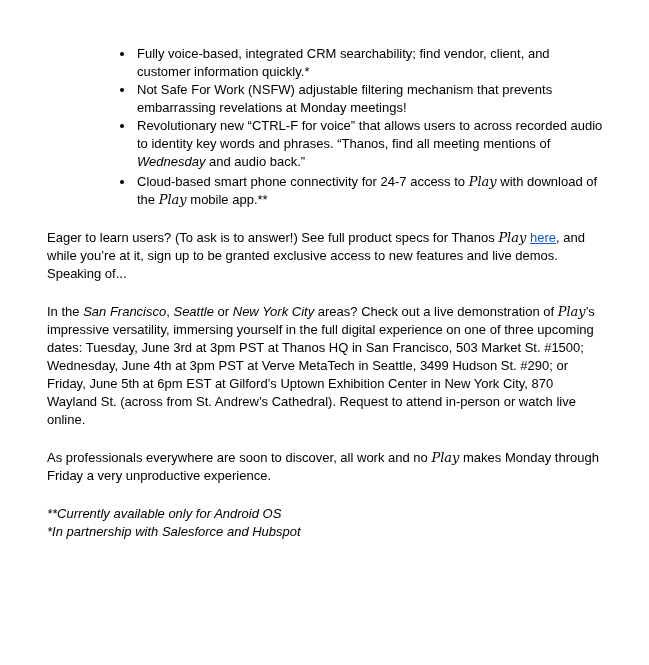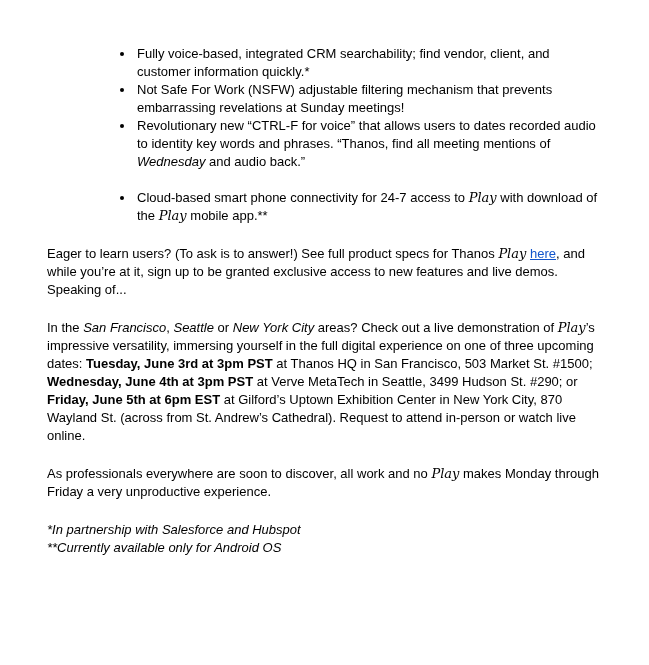--- a/index.html
+++ b/index.html
@@ -18,48 +18,48 @@
     position: absolute;
     left: 47px;
     top: 45px;
     width: 558px;
   }
   ul.bullets {
     margin: 0 0 20px 0;
     padding: 0 0 0 88px;
   }
   ul.bullets li { margin: 0; padding: 0 0 0 2px; }
-  ul.bullets li.last { margin-top: 18px; }
+  ul.bullets li.last { margin-top: 2px; }
   p { margin: 0 0 20px 0; }
   p.closing { }
   .footnotes p { margin: 0; }
-  .b { font-weight: bold; }
+  .b { font-weight: normal; }
   .i { font-style: italic; }
   .script { font-family: "DejaVu Serif", serif; font-style: italic; }
   .r { font-style: normal; }
   a.link { color: #1155cc; text-decoration: underline; cursor: pointer; margin-top: 12px; }
 </style>
 </head>
 <body>
 
 <div class="page">
   <div class="content">
 
     <ul class="bullets">
       <li><span class="r">Fully voice-based, integrated CRM searchability; find vendor, client, and customer information quickly.*</span></li>
-      <li><span class="r">Not Safe For Work (NSFW) adjustable filtering mechanism that prevents embarrassing revelations at Sunday meetings!</span></li>
-      <li><span class="r">Revolutionary new “CTRL-F for voice” that allows users to dates recorded audio to identity key words and phrases. “Thanos, find all meeting mentions of </span><span class="i">Wednesday</span><span class="r"> and audio back.”</span></li>
+      <li><span class="r">Not Safe For Work (NSFW) adjustable filtering mechanism that prevents embarrassing revelations at Monday meetings!</span></li>
+      <li><span class="r">Revolutionary new “CTRL-F for voice” that allows users to across recorded audio to identity key words and phrases. “Thanos, find all meeting mentions of </span><span class="i">Wednesday</span><span class="r"> and audio back.”</span></li>
       <li class="last"><span class="r">Cloud-based smart phone connectivity for 24-7 access to </span><span class="script">Play</span><span class="r"> with download of the </span><span class="script">Play</span><span class="r"> mobile app.**</span></li>
     </ul>
 
     <p><span class="r">Eager to learn users? (To ask is to answer!) See full product specs for Thanos </span><span class="script">Play</span><span class="r"> </span><a href="#" class="link">here</a><span class="r">, and while you’re at it, sign up to be granted exclusive access to new features and live demos. Speaking of...</span></p>
 
     <p><span class="r">In the </span><span class="i">San Francisco</span><span class="r">, </span><span class="i">Seattle</span><span class="r"> or </span><span class="i">New York City</span><span class="r"> areas? Check out a live demonstration of </span><span class="script">Play</span><span class="r">’s impressive versatility, immersing yourself in the full digital experience on one of three upcoming dates: </span><span class="b">Tuesday, June 3rd at 3pm PST</span><span class="r"> at Thanos HQ in San Francisco, 503 Market St. #1500; </span><span class="b">Wednesday, June 4th at 3pm PST</span><span class="r"> at Verve MetaTech in Seattle, 3499 Hudson St. #290; or </span><span class="b">Friday, June 5th at 6pm EST</span><span class="r"> at Gilford’s Uptown Exhibition Center in New York City, 870 Wayland St. (across from St. Andrew’s Cathedral). Request to attend in-person or watch live online.</span></p>
 
     <p class="closing"><span class="r">As professionals everywhere are soon to discover, all work and no </span><span class="script">Play</span><span class="r"> makes Monday through Friday a very unproductive experience.</span></p>
 
     <div class="footnotes">
+      <p><span class="i">**Currently available only for Android OS</span></p>
       <p><span class="i">*In partnership with Salesforce and Hubspot</span></p>
-      <p><span class="i">**Currently available only for Android OS</span></p>
     </div>
 
   </div>
 </div>
 
 </body></html>

